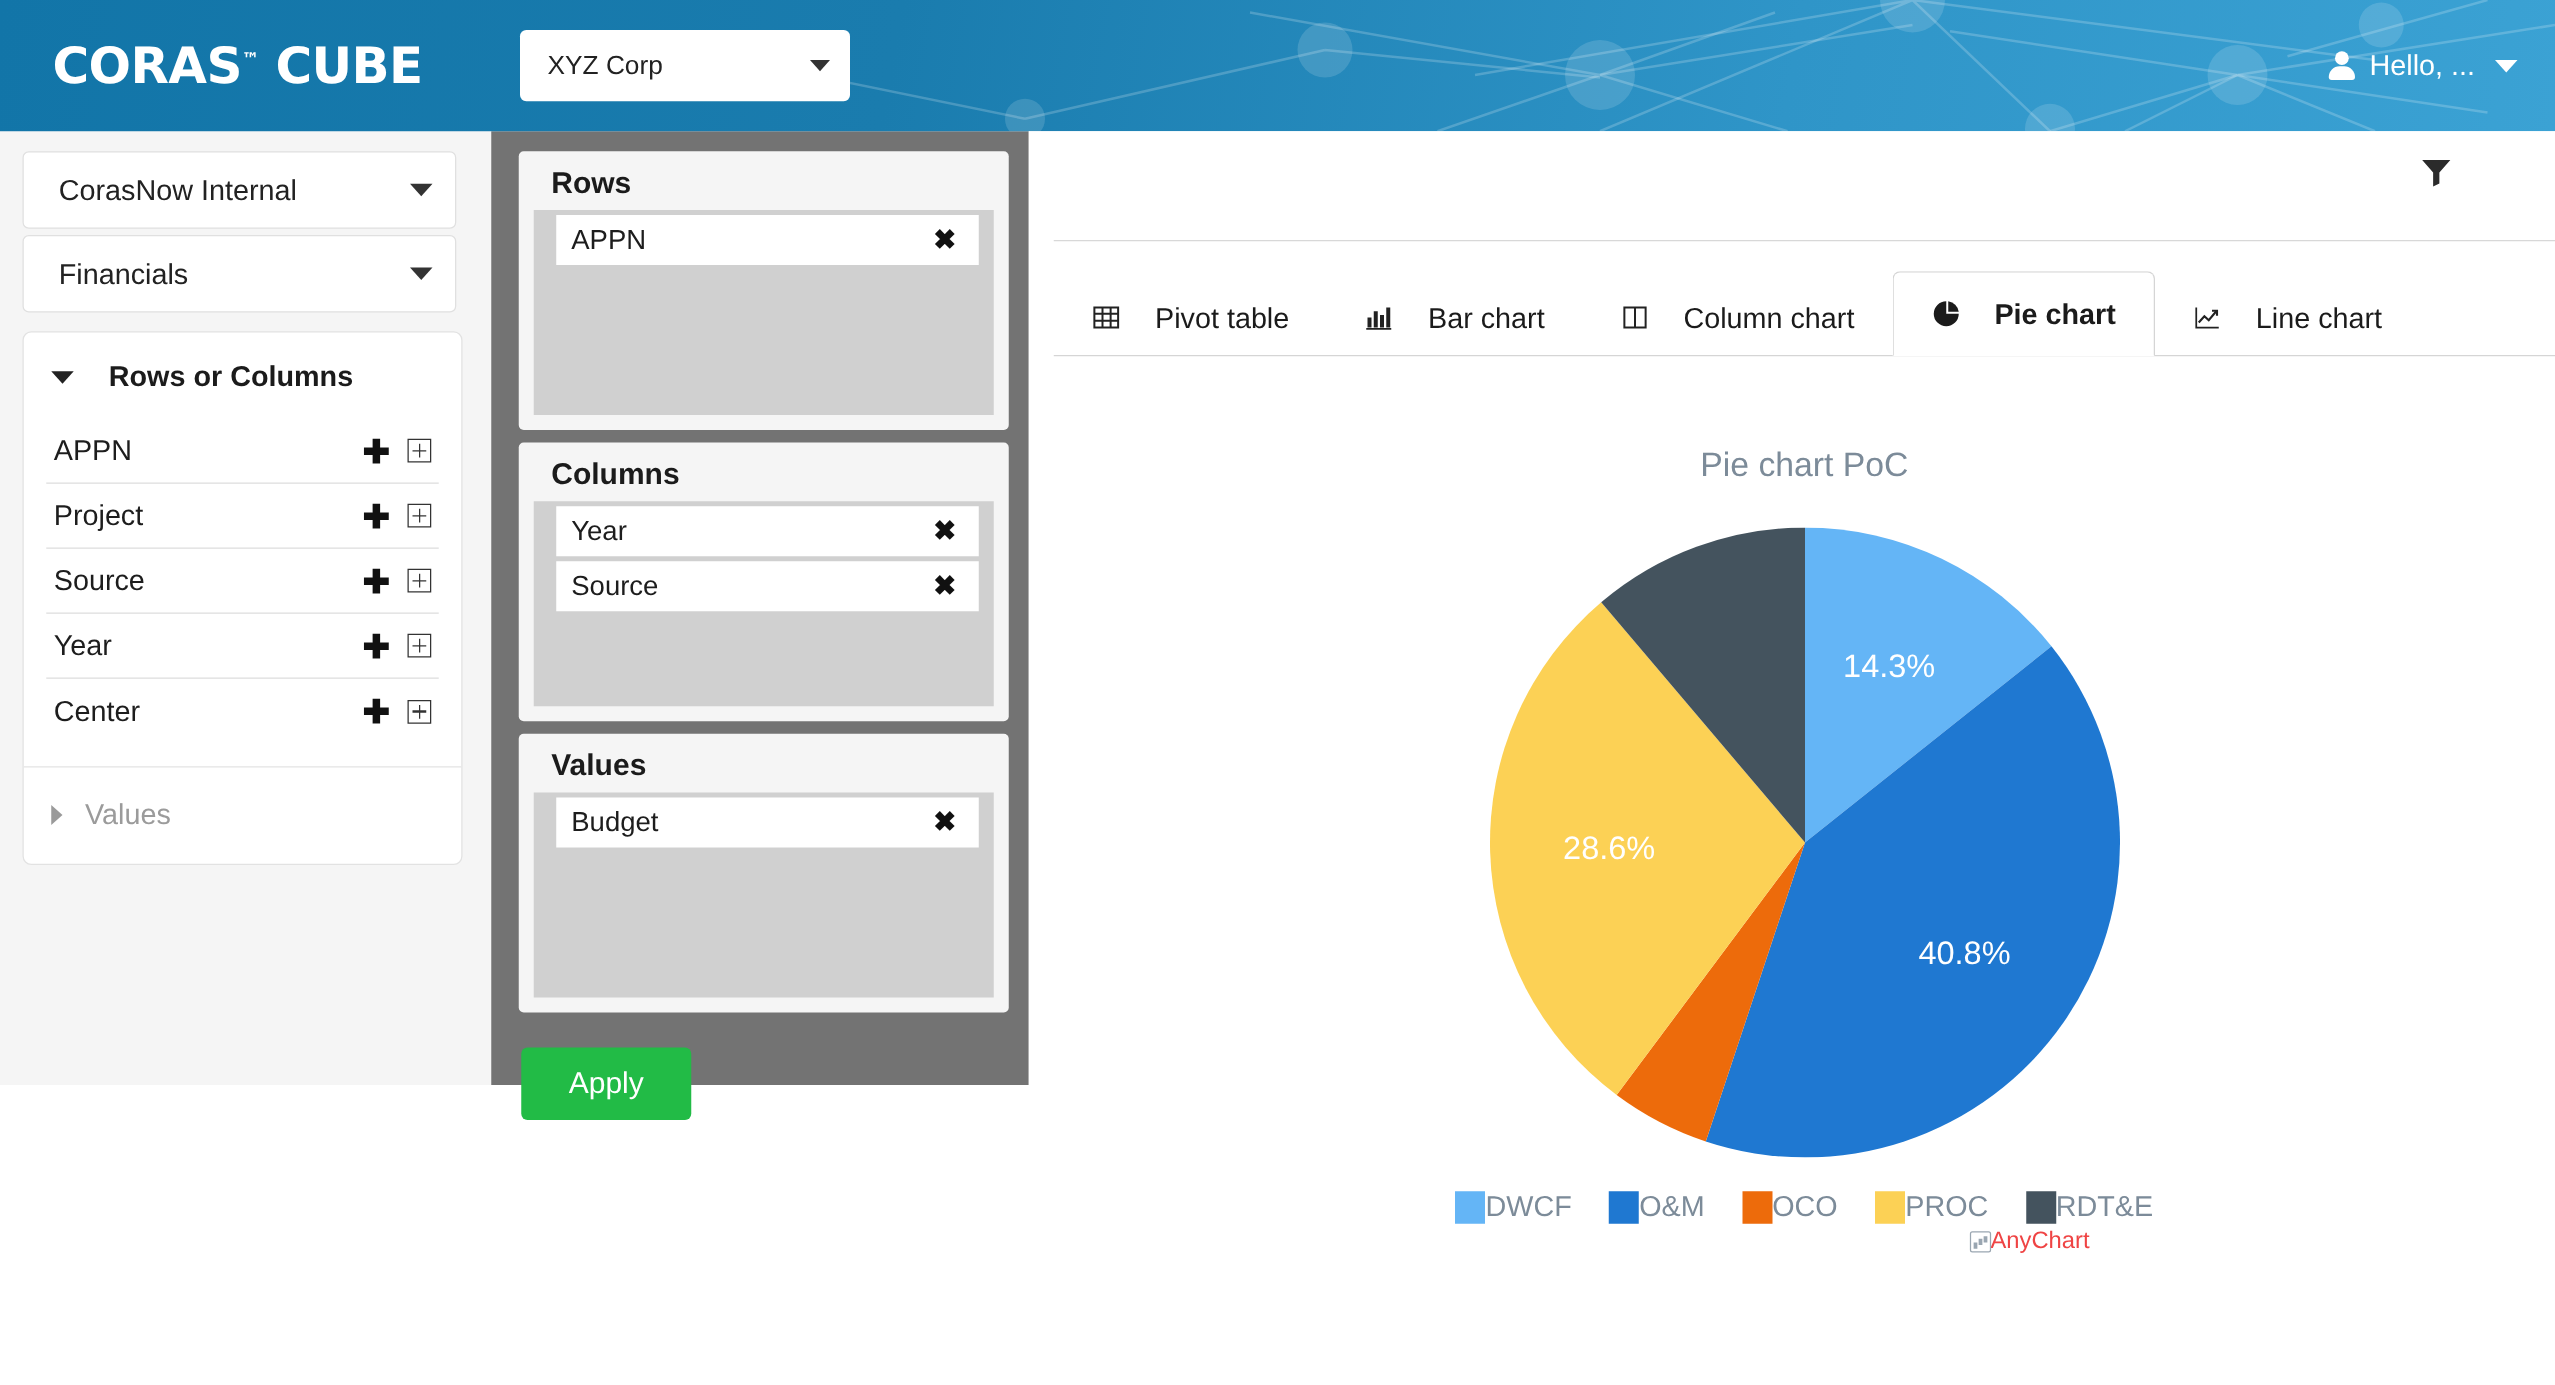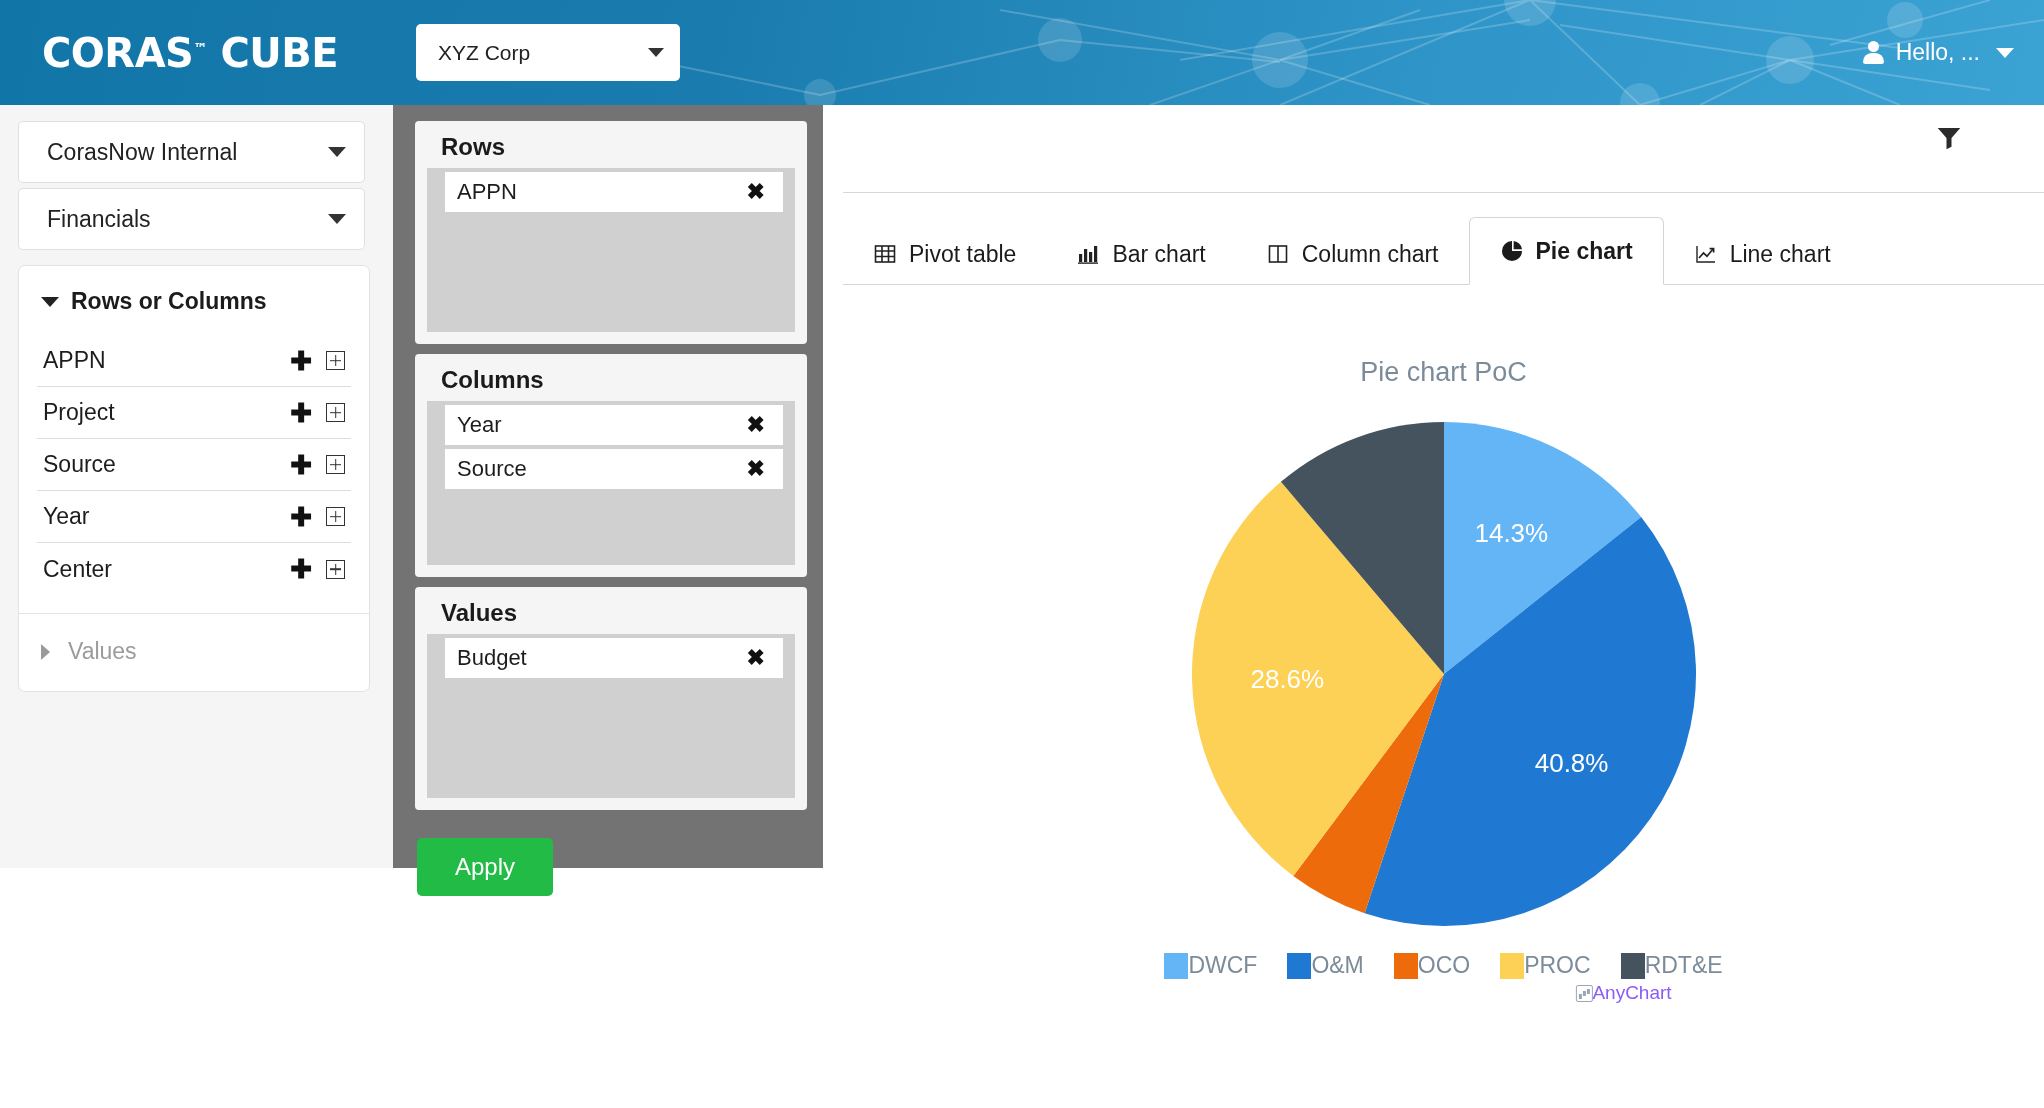--- a/index.html
+++ b/index.html
@@ -86,21 +86,21 @@
     margin-bottom: 5px; cursor: pointer;
   }
   .drop .lbl { flex:1; font-size: 23px; color: #222; }
   .drop .caret { width:0;height:0;border-left:9px solid transparent;border-right:9px solid transparent;border-top:10px solid #333; }
 
   .fields-card {
     width: 352px; margin-top: 15px;
     background: #fff; border: 1px solid #e2e2e2; border-radius: 7px;
   }
   .fields-head {
-    display:flex; align-items:center; gap:12px;
+    display:flex; align-items:center; gap:28px;
     padding: 22px 0 14px 22px;
     font-size: 23px; font-weight: 700; color: #1b1b1b;
     cursor: pointer;
   }
   .tri-dn { width:0;height:0;border-left:9px solid transparent;border-right:9px solid transparent;border-top:10px solid #222; }
   .tri-rt { width:0;height:0;border-top:8px solid transparent;border-bottom:8px solid transparent;border-left:9px solid #9a9a9a; }
 
   .field-list { padding: 6px 18px 18px 18px; }
   .field-row {
     display:flex; align-items:center;
@@ -182,21 +182,21 @@
 
   .tabs {
     display:flex; align-items:flex-end;
     height: 76px; margin-top: 16px;
     position: relative;
   }
   .tabs::after {
     content:""; position:absolute; left:0; right:0; bottom:0; height:1px; background:#d5d5d5;
   }
   .tab {
-    display:flex; align-items:center; gap: 12px;
+    display:flex; align-items:center; gap: 27px;
     height: 62px; padding: 0 30px;
     font-size: 23px; color:#1b1b1b;
     cursor:pointer; position:relative; z-index:2;
   }
   .tab.active {
     font-weight: 700;
     background: #ffffff;
     border: 1px solid #d5d5d5;
     border-bottom: 1px solid #ffffff;
     border-radius: 6px 6px 0 0;
@@ -223,21 +223,21 @@
     margin-top: 26px; position: relative;
   }
   .legend-item { display:flex; align-items:center; cursor:pointer; }
   .legend-sw { width: 24px; height: 26px; }
   .legend-txt { font-size: 23px; color:#7c8b99; }
 
   .credit {
     position:absolute; left: 50%; transform: translateX(-50%);
     margin-left: 180px; top: 30px;
     display:flex; align-items:center; gap:0;
-    font-size: 19px; color:#8b5cf6;
+    font-size: 19px; color:#ef4444;
   }
   .credit-ico { width:17px; height:17px; border:1.5px solid #9aa6b1; border-radius:2px; position:relative; }
   .credit-ico::before {
     content:""; position:absolute; left:2px; bottom:2px; width:3px; height:5px; background:#9aa6b1;
     box-shadow: 4px -3px 0 0 #9aa6b1, 8px -5px 0 0 #9aa6b1;
   }
 </style>
 </head>
 <body>
 

